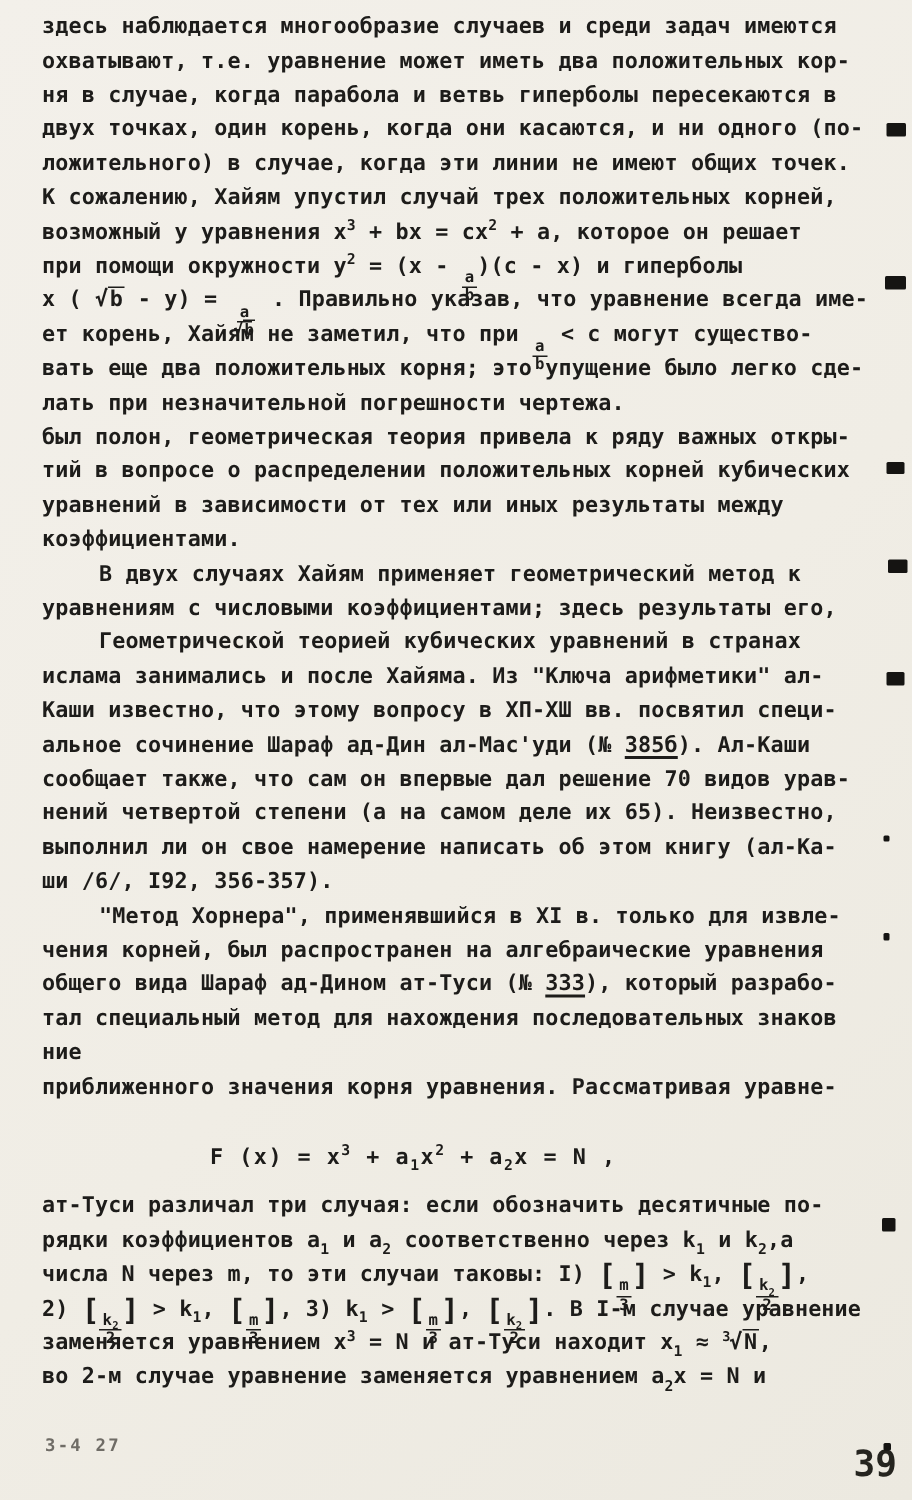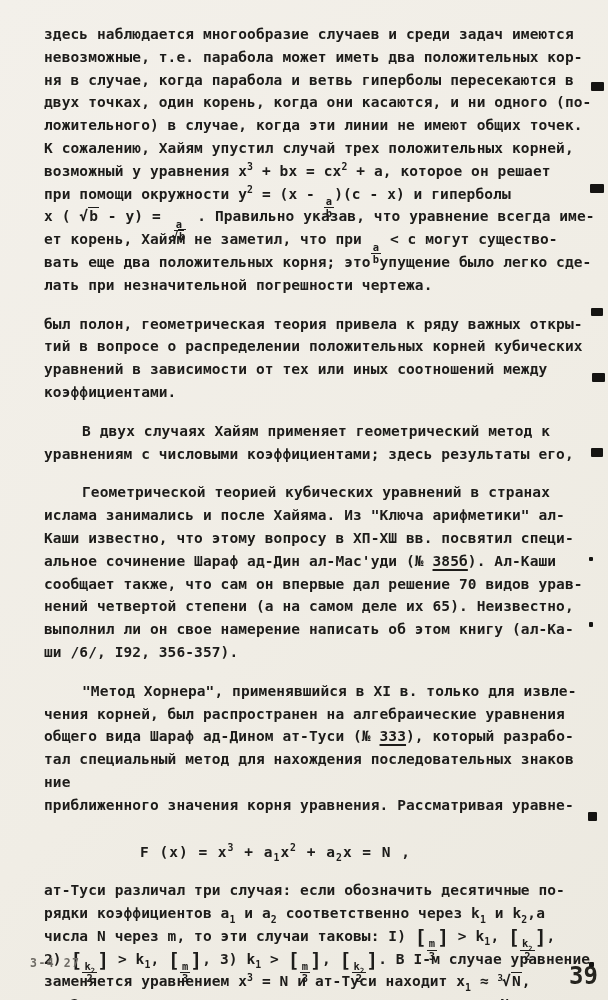--- a/index.html
+++ b/index.html
@@ -10,21 +10,21 @@
   }
   .page{
     position:absolute;inset:0;
     background:linear-gradient(135deg,#f3f0ea 0%,#f0ede5 55%,#ece9e0 100%);
   }
   .text-block{
     position:absolute;left:28px;top:7px;width:578px;
     font-size:14.5px;font-weight:700;color:#1d1c1a;
     text-rendering:optimizeLegibility;
   }
-  .para{margin:16px;}
+  .para{margin:0;}
   .line{
     white-space:nowrap;line-height:22.8px;height:22.8px;
     letter-spacing:0.1px;
   }
   .first-indent{padding-left:38px;}
   .formula{margin:4px 0 10px 0;}
   .formula .line{padding-left:112px;letter-spacing:1px;margin-top:24px;}
   .sup{display:inline-block;font-size:0.68em;position:relative;top:-0.55em;line-height:0;}
   .sub{display:inline-block;font-size:0.68em;position:relative;top:0.45em;line-height:0;}
   .frac{
@@ -47,21 +47,21 @@
   }
   .artifact{position:absolute;background:#151412;border-radius:1px;}
 </style>
 </head>
 <body>
 
 <div class="page">
   <div class="text-block">
       <div class="para">
         <div class="line">здесь наблюдается многообразие случаев и среди задач имеются</div>
-        <div class="line">невозможные, т.е. парабола может иметь два положительных кор-</div>
+        <div class="line">охватывают, т.е. уравнение может иметь два положительных кор-</div>
         <div class="line">ня в случае, когда парабола и ветвь гиперболы пересекаются в</div>
         <div class="line">двух точках, один корень, когда они касаются, и ни одного (по-</div>
         <div class="line">ложительного) в случае, когда эти линии не имеют общих точек.</div>
         <div class="line">К сожалению, Хайям упустил случай трех положительных корней,</div>
         <div class="line">возможный у уравнения  x<span class="sup">3</span> + bx = cx<span class="sup">2</span> + a,    которое он решает</div>
         <div class="line">при помощи окружности  y<span class="sup">2</span> = (x - <span class="frac">
             <span class="fn">a</span>
             <span class="fd">b</span>
           </span>)(c - x)    и гиперболы</div>
         <div class="line">x ( <span class="sqrt">√<span class="ov">b</span></span> - y) = <span class="frac">
@@ -71,21 +71,21 @@
         <div class="line">ет корень, Хайям не заметил, что при  <span class="frac">
             <span class="fn">a</span>
             <span class="fd">b</span>
           </span> &lt; c   могут существо-</div>
         <div class="line">вать еще два положительных корня; это упущение было легко сде-</div>
         <div class="line">лать при незначительной погрешности чертежа.</div>
       </div>
       <div class="para">
         <div class="line">был полон, геометрическая теория привела к ряду важных откры-</div>
         <div class="line">тий в вопросе о распределении положительных корней кубических</div>
-        <div class="line">уравнений в зависимости от тех или иных соотношений между</div>
+        <div class="line">уравнений в зависимости от тех или иных результаты между</div>
         <div class="line">коэффициентами.</div>
       </div>
       <div class="para">
         <div class="line first-indent">В двух случаях Хайям применяет геометрический метод к</div>
         <div class="line">уравнениям с числовыми коэффициентами; здесь результаты его,</div>
       </div>
       <div class="para">
         <div class="line first-indent">Геометрической теорией кубических уравнений в странах</div>
         <div class="line">ислама занимались и после Хайяма. Из "Ключа арифметики" ал-</div>
         <div class="line">Каши известно, что этому вопросу в ХП-ХШ вв. посвятил специ-</div>

